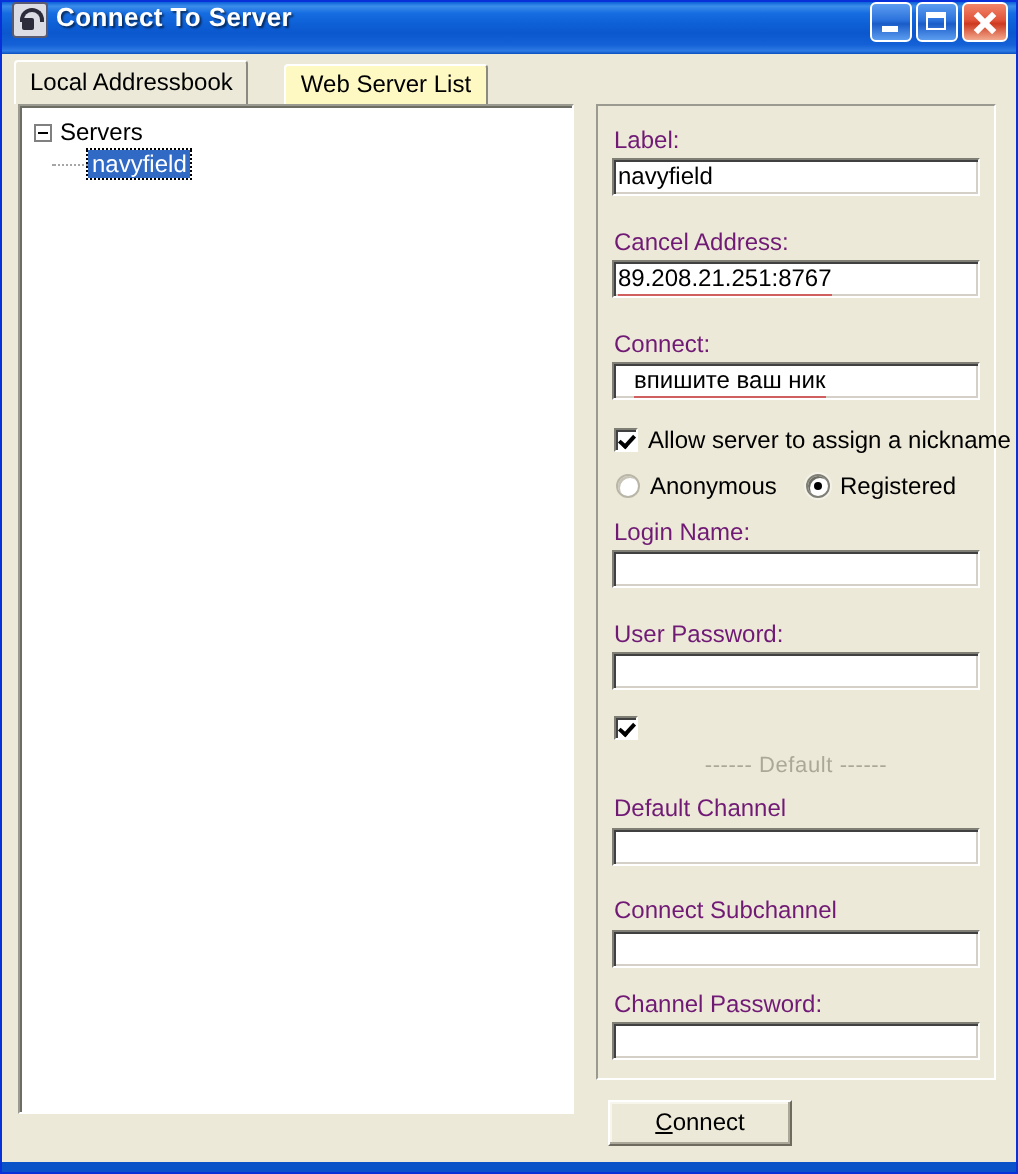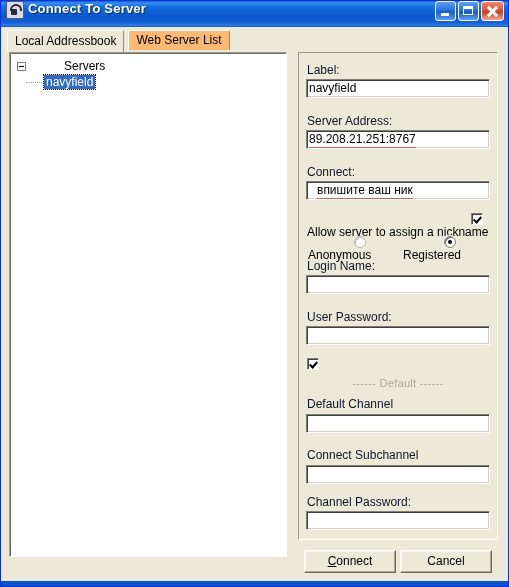--- a/index.html
+++ b/index.html
@@ -111,20 +111,21 @@
   }
   .win-btn.close::before { transform: rotate(45deg); }
   .win-btn.close::after  { transform: rotate(-45deg); }
 
   
   #tabstrip {
     position: absolute;
     left: 6px; top: 29px;
     width: 497px; height: 22px;
     display: flex;
+    align-items: flex-end;
   }
   .tab {
     height: 20px;
     line-height: 19px;
     font-size: 12px;
     color: #000000;
     padding: 0 7px;
     box-sizing: border-box;
     background: #ECE9D8;
     border: 1px solid #7f7f76;
@@ -136,22 +137,22 @@
   .tab.active {
     height: 22px;
     line-height: 21px;
     background: #ECE9D8;
     border-color: #ffffff #8a8a80 #ECE9D8 #ffffff;
     position: relative;
     z-index: 3;
     margin-left: 0;
   }
   .tab.inactive {
-    background: #fdba74;
-    margin-left: 4px;
+    background: #fef9c3;
+    margin-left: 18px;
     border-color: #ffffff #8a8a80 #8a8a80 #ffffff;
   }
 
   
   #treepanel {
     position: absolute;
     left: 8px; top: 51px;
     width: 278px; height: 505px;
     background: #ffffff;
     border: 1px solid;
@@ -161,21 +162,21 @@
     overflow: hidden;
   }
   .tree-row {
     display: flex;
     align-items: center;
     height: 16px;
     font-size: 12px;
     color: #000000;
     white-space: nowrap;
   }
-  #tree-root { margin: 5px 0 0 7px; gap: 34px; }
+  #tree-root { margin: 5px 0 0 7px; }
   .expander {
     width: 9px; height: 9px;
     border: 1px solid #808080;
     background: #ffffff;
     position: relative;
     flex: none;
     margin-right: 4px;
     cursor: default;
     box-sizing: border-box;
   }
@@ -215,21 +216,21 @@
     left: 297px; top: 51px;
     width: 200px; height: 488px;
     background: #ECE9D8;
     border: 1px solid;
     border-color: #9a9a90 #ffffff #ffffff #9a9a90;
     box-sizing: border-box;
   }
   .fld-label {
     position: absolute;
     font-size: 12px;
-    color: #0f172a;
+    color: #701a75;
     left: 8px;
     white-space: nowrap;
   }
   .textbox {
     position: absolute;
     left: 7px;
     width: 184px;
     height: 19px;
     background: #ffffff;
     border: 1px solid;
@@ -249,26 +250,25 @@
     display: inline-block;
     line-height: 15px;
     text-align: center;
   }
   .textbox.indent { padding-left: 10px; }
 
   
   .chk-row, .radio-row {
     position: absolute;
     display: flex;
-    align-items: flex-end;
+    align-items: center;
     font-size: 12px;
     color: #000000;
     white-space: nowrap;
     cursor: default;
-    flex-direction: column;
   }
   .checkbox {
     width: 12px; height: 12px;
     background: #ffffff;
     border: 1px solid;
     border-color: #7f7f76 #ffffff #ffffff #7f7f76;
     box-shadow: inset 1px 1px 0 #404040;
     box-sizing: border-box;
     margin-right: 5px;
     position: relative;
@@ -368,21 +368,21 @@
       <span class="dotline"></span>
       <span class="node-sel">navyfield</span>
     </div>
   </div>
 
   <div id="rightpanel">
 
     <div class="fld-label" style="top:10px">Label:</div>
     <div class="textbox" style="top:26px"><span>navyfield</span></div>
 
-    <div class="fld-label" style="top:61px">Server Address:</div>
+    <div class="fld-label" style="top:61px">Cancel Address:</div>
     <div class="textbox" style="top:77px"><span class="redunder">89.208.21.251:8767</span></div>
 
     <div class="fld-label" style="top:112px">Connect:</div>
     <div class="textbox indent" style="top:128px"><span class="redunder">впишите ваш ник</span></div>
 
     <div class="chk-row" style="left:8px; top:160px">
       <span class="checkbox checked"></span>
       <span>Allow server to assign a nickname</span>
     </div>
 
@@ -412,16 +412,15 @@
 
     <div class="fld-label" style="top:395px">Connect Subchannel</div>
     <div class="textbox" style="top:412px"><span></span></div>
 
     <div class="fld-label" style="top:442px">Channel Password:</div>
     <div class="textbox" style="top:458px"><span></span></div>
 
   </div>
 
   <div class="dlg-btn" style="left:303px; top:549px; width:92px;"><span class="accel">C</span><span>onnect</span></div>
-  <div class="dlg-btn" style="left:399px; top:549px; width:92px;">Cancel</div>
 
   <div id="statusbar"></div>
 </div>
 
 </body></html>

